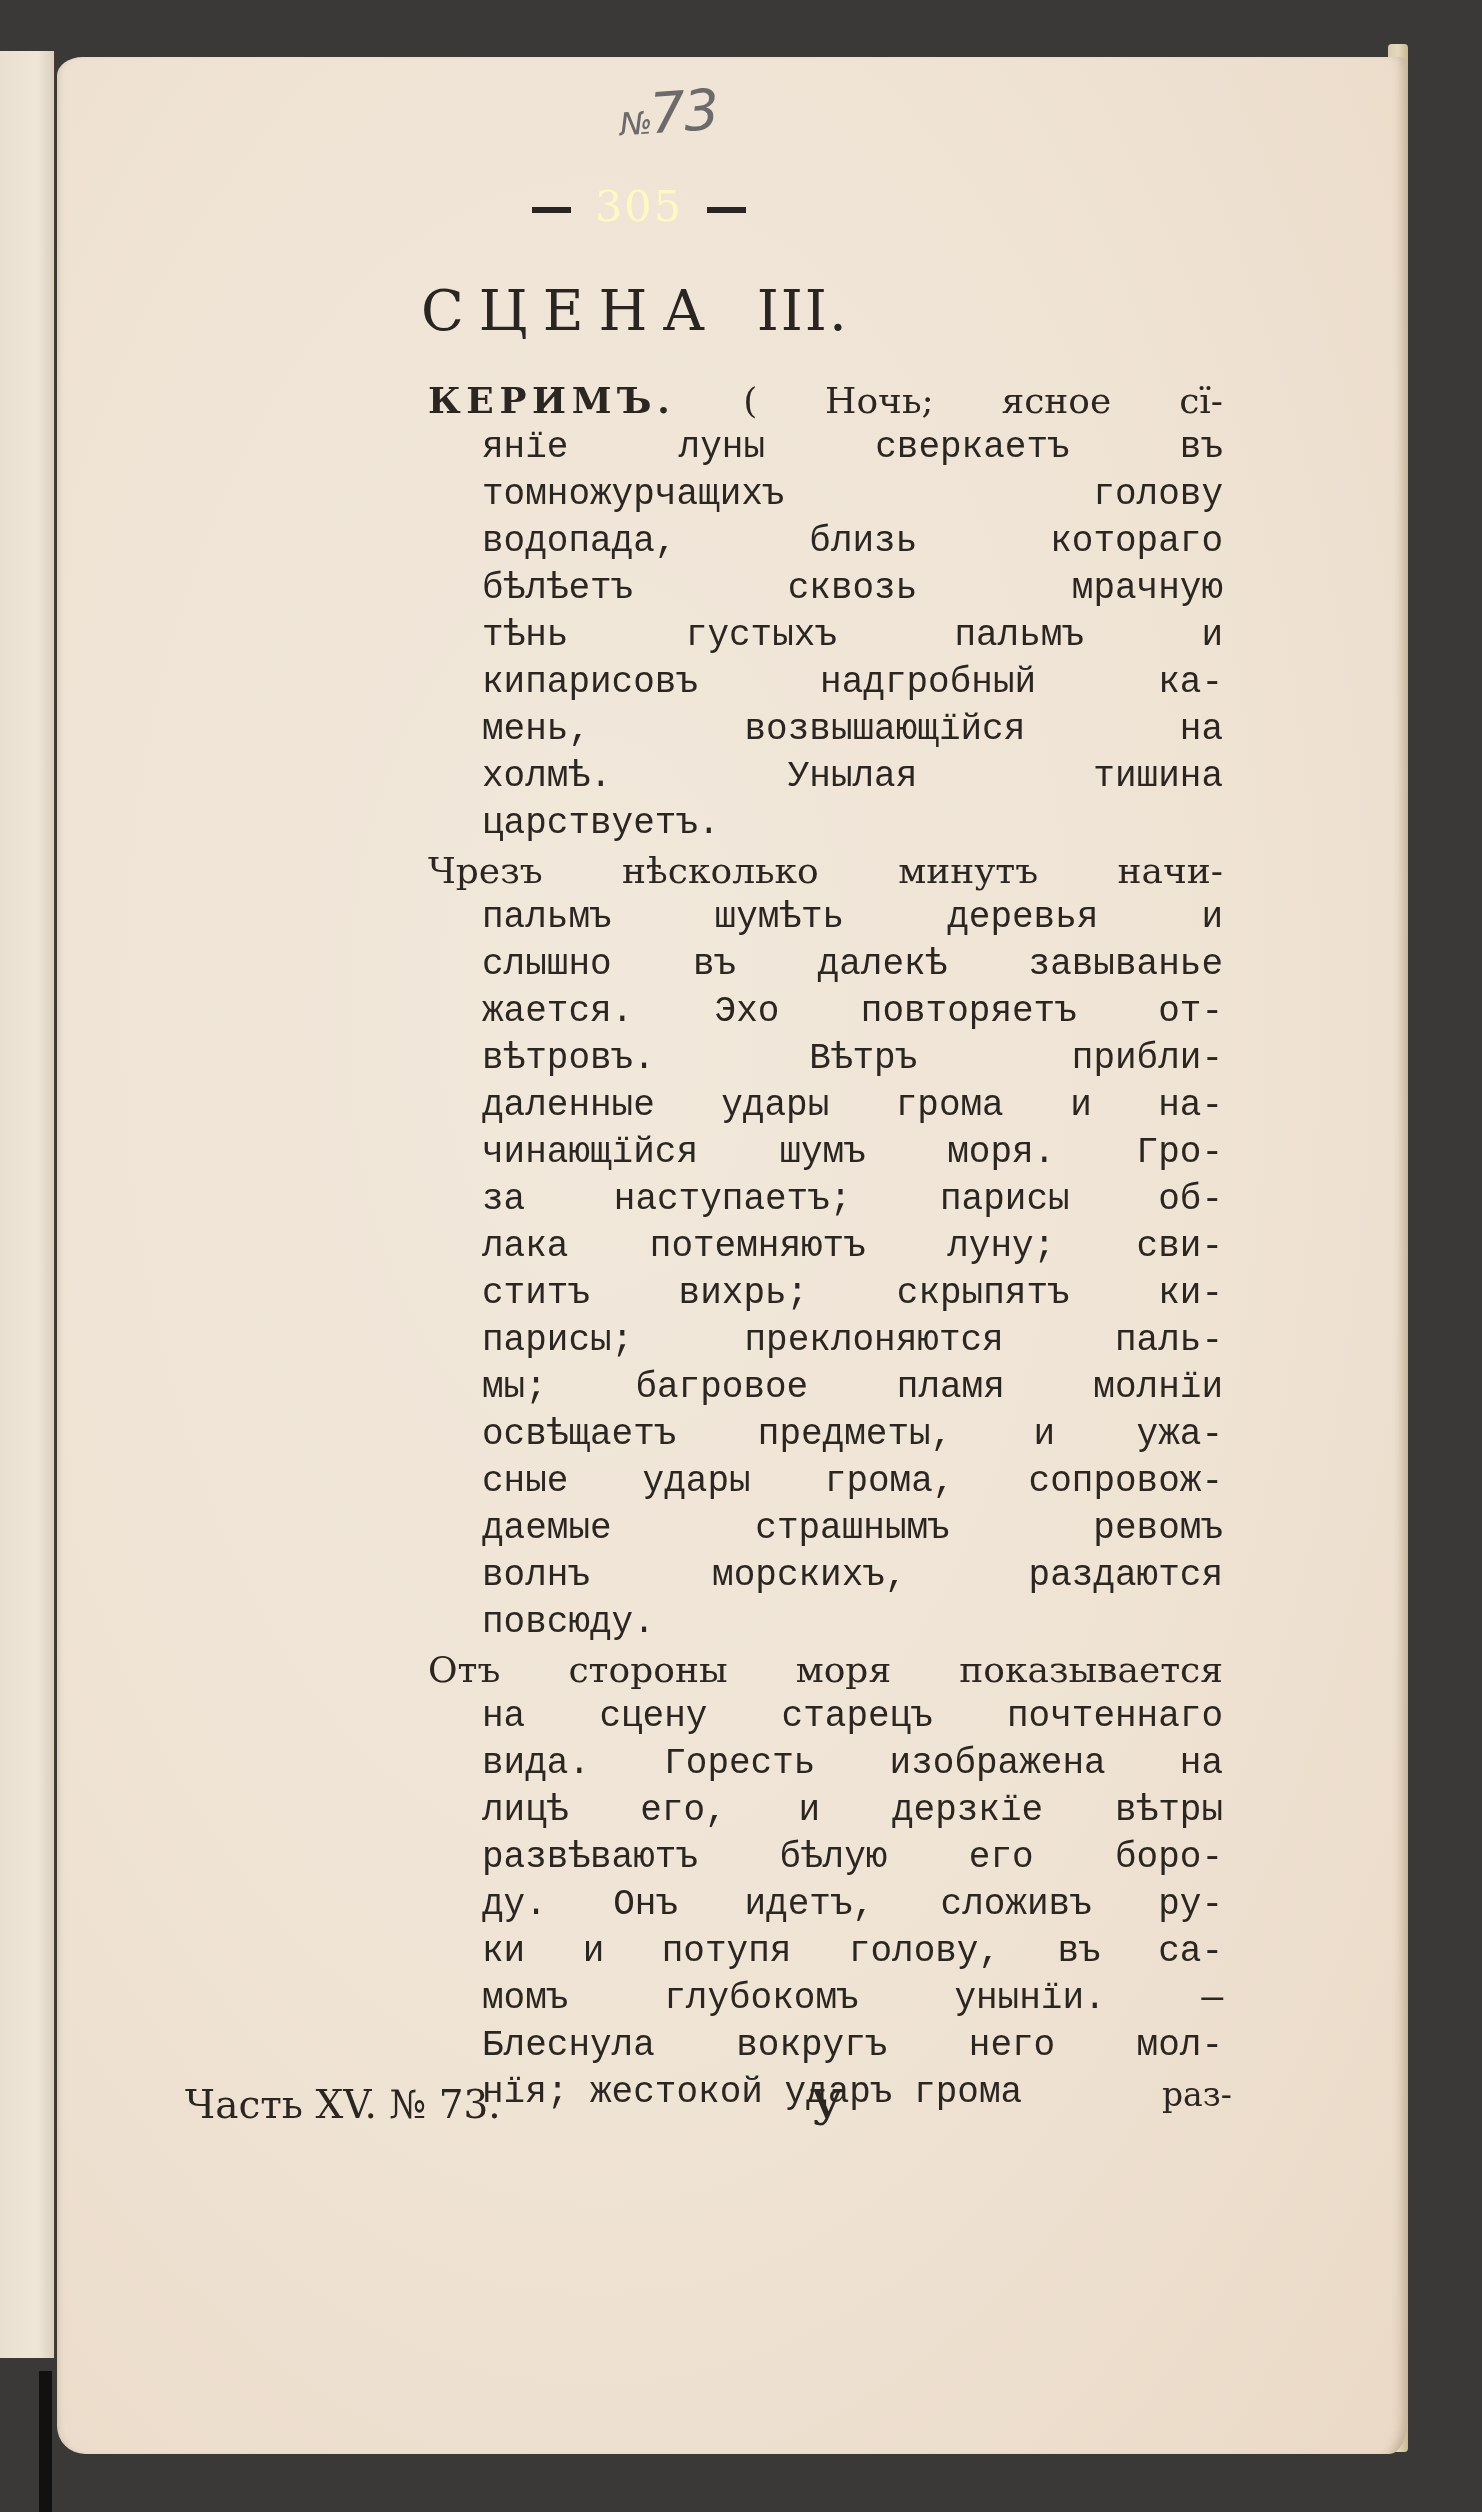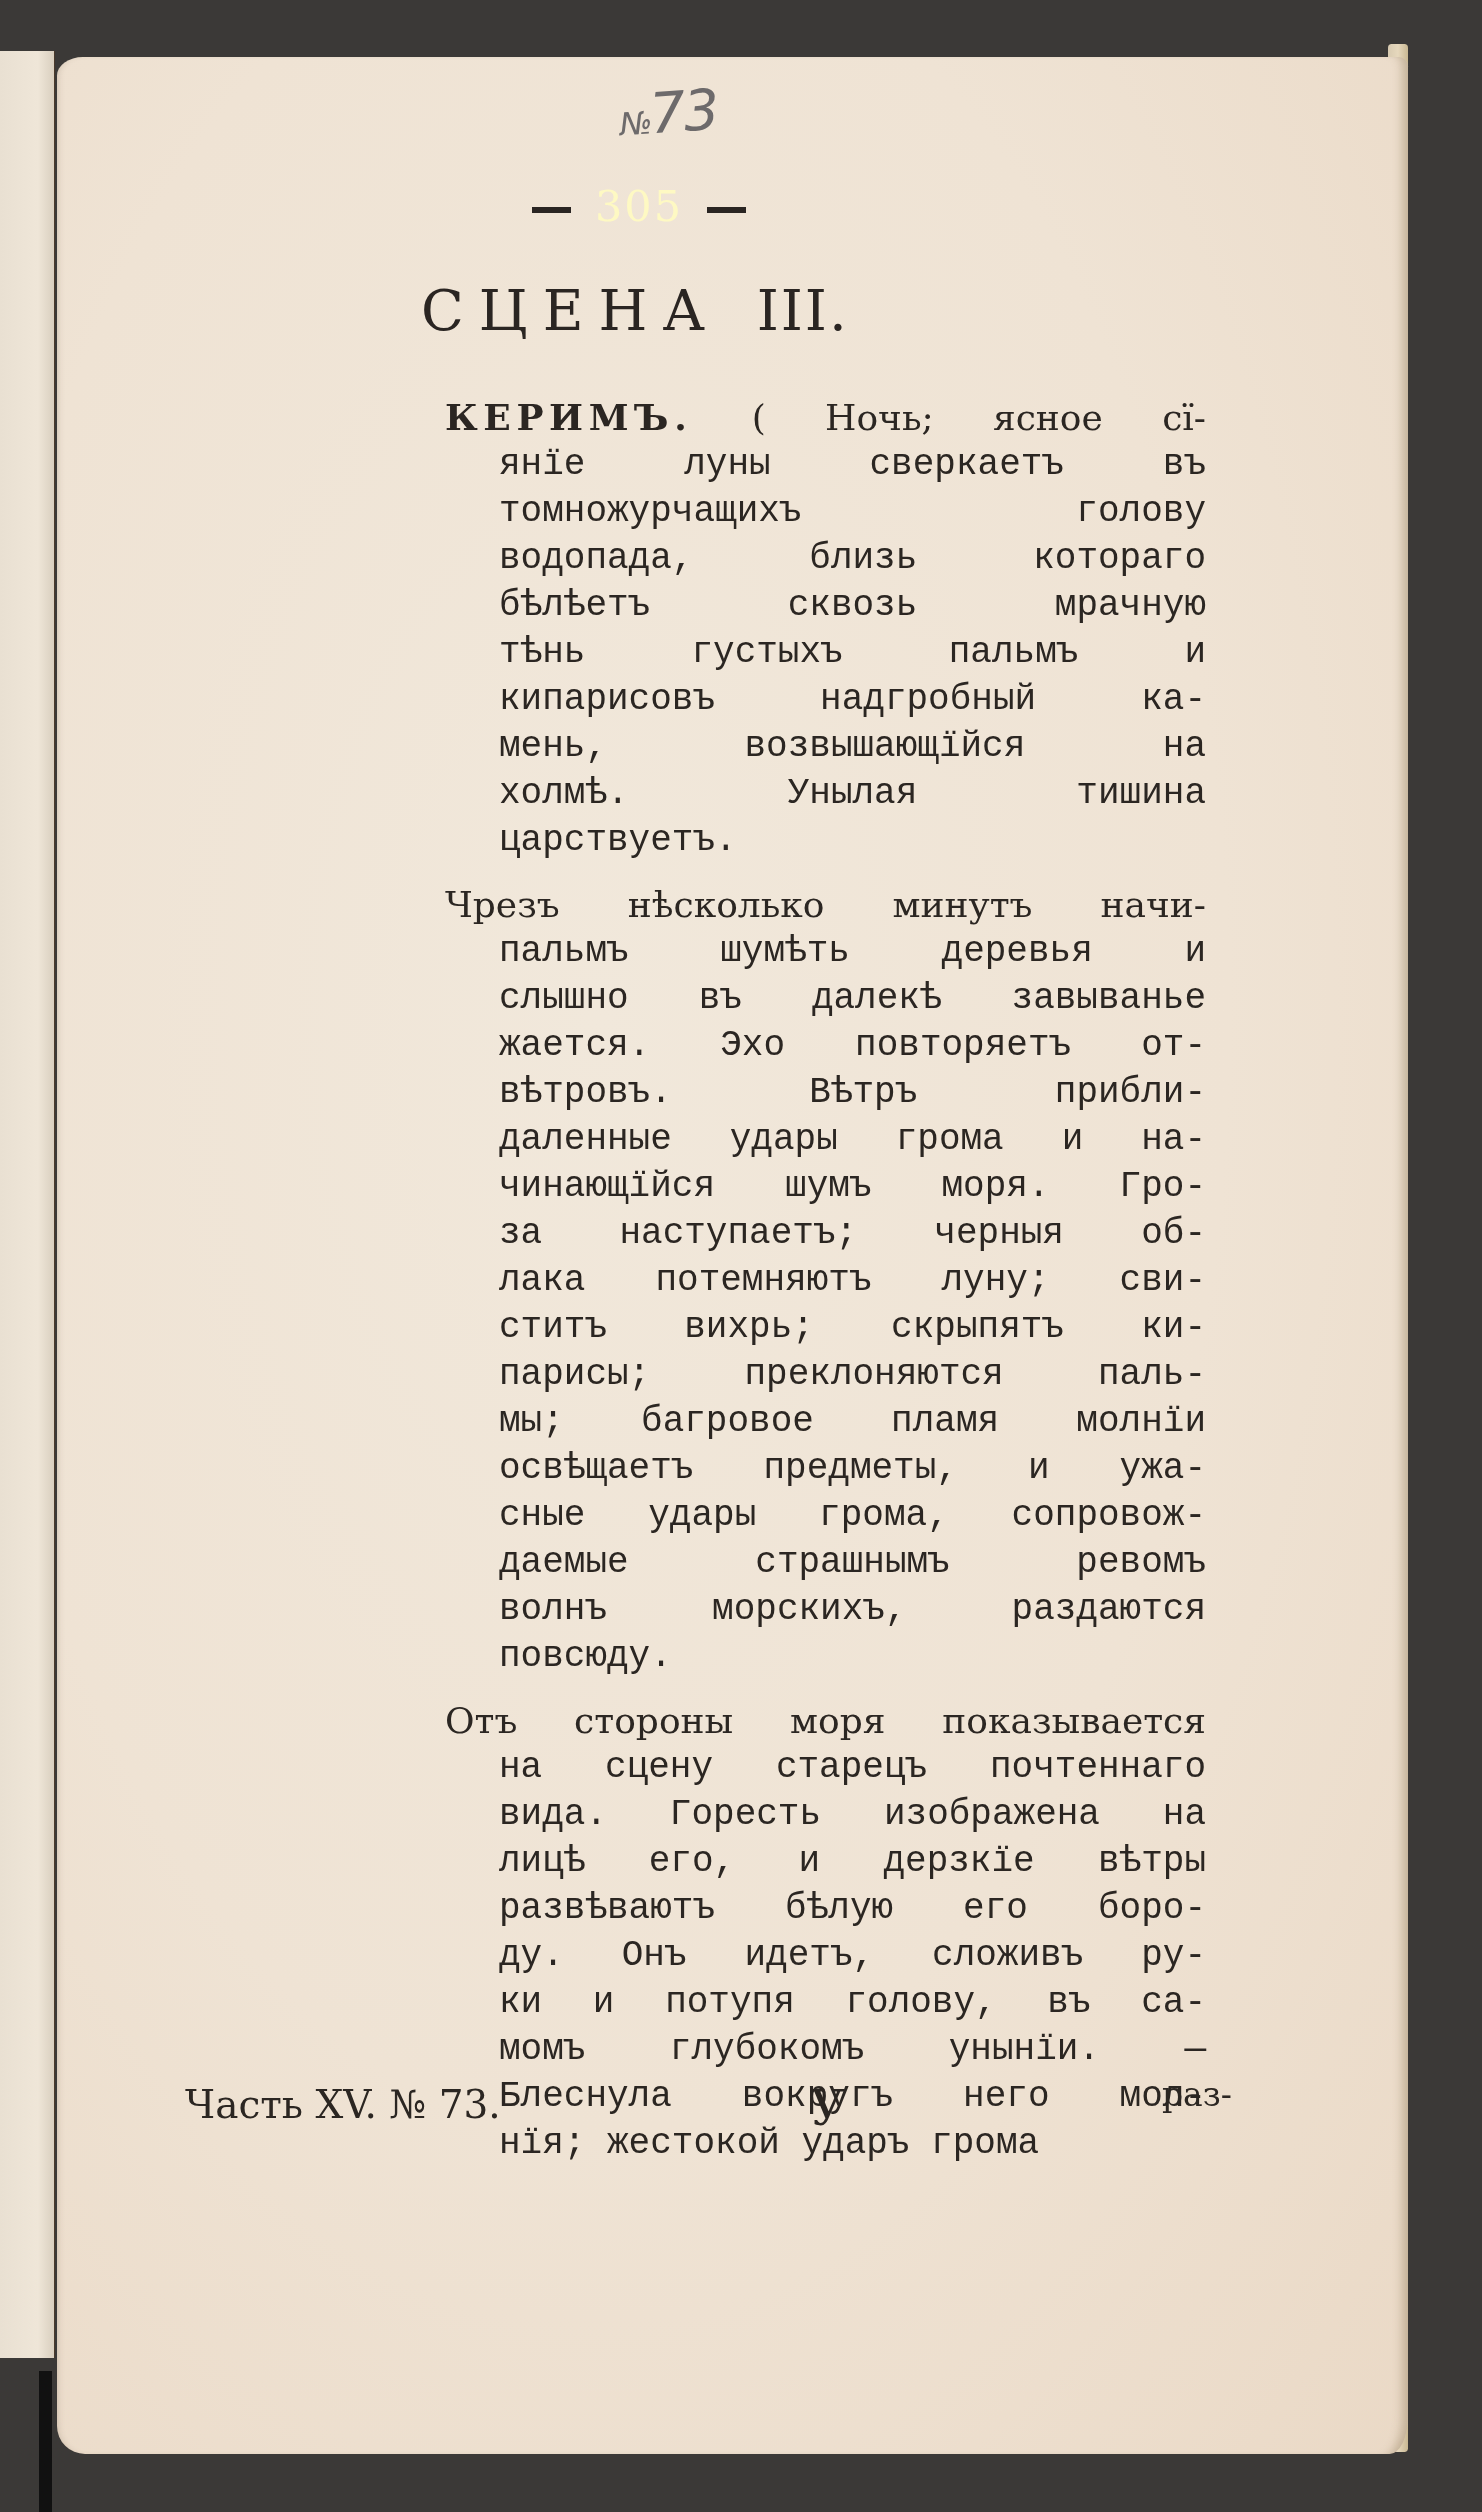--- a/index.html
+++ b/index.html
@@ -46,21 +46,21 @@
   }
   .scene-title {
     position: absolute; left: 421px; top: 278px;
     font-size: 56px; color: #2a2522; letter-spacing: 15px;
   }
   .scene-title .num { margin-left: 37px; letter-spacing: 1.9px; }
   .body-text {
     position: absolute; left: 428px; top: 377px; width: 795px;
     font-size: 36px; line-height: 47px; color: #2b2622;
   }
-  .para { margin: 17px; }
+  .para { margin: 0; }
   .line {
     display: block; white-space: nowrap; height: 47px;
     text-align: justify; text-align-last: justify;
   }
   .line.first { padding-left: 0; }
   .line.cont { padding-left: 54px; font-family: Liberation Mono, monospace; }
   .line.last { text-align-last: left; }
   .speaker { letter-spacing: 5.6px; font-weight: bold; }
   .footer {
     position: absolute; top: 2082px; left: 185px; width: 1038px; height: 65px;
@@ -103,21 +103,21 @@
       <span class="line cont last"><span>царствуетъ.</span></span>
     </div>
     <div class="para">
       <span class="line first"><span>Чрезъ нѣсколько минутъ начи-</span></span>
       <span class="line cont"><span>пальмъ шумѣть деревья и</span></span>
       <span class="line cont"><span>слышно въ далекѣ завыванье</span></span>
       <span class="line cont"><span>жается. Эхо повторяетъ от-</span></span>
       <span class="line cont"><span>вѣтровъ. Вѣтръ прибли-</span></span>
       <span class="line cont"><span>даленные удары грома и на-</span></span>
       <span class="line cont"><span>чинающїйся шумъ моря. Гро-</span></span>
-      <span class="line cont"><span>за наступаетъ; черныя об-</span></span>
+      <span class="line cont"><span>за наступаетъ; парисы об-</span></span>
       <span class="line cont"><span>лака потемняютъ луну; сви-</span></span>
       <span class="line cont"><span>ститъ вихрь; скрыпятъ ки-</span></span>
       <span class="line cont"><span>парисы; преклоняются паль-</span></span>
       <span class="line cont"><span>мы; багровое пламя молнїи</span></span>
       <span class="line cont"><span>освѣщаетъ предметы, и ужа-</span></span>
       <span class="line cont"><span>сные удары грома, сопровож-</span></span>
       <span class="line cont"><span>даемые страшнымъ ревомъ</span></span>
       <span class="line cont"><span>волнъ морскихъ, раздаются</span></span>
       <span class="line cont last"><span>повсюду.</span></span>
     </div>

